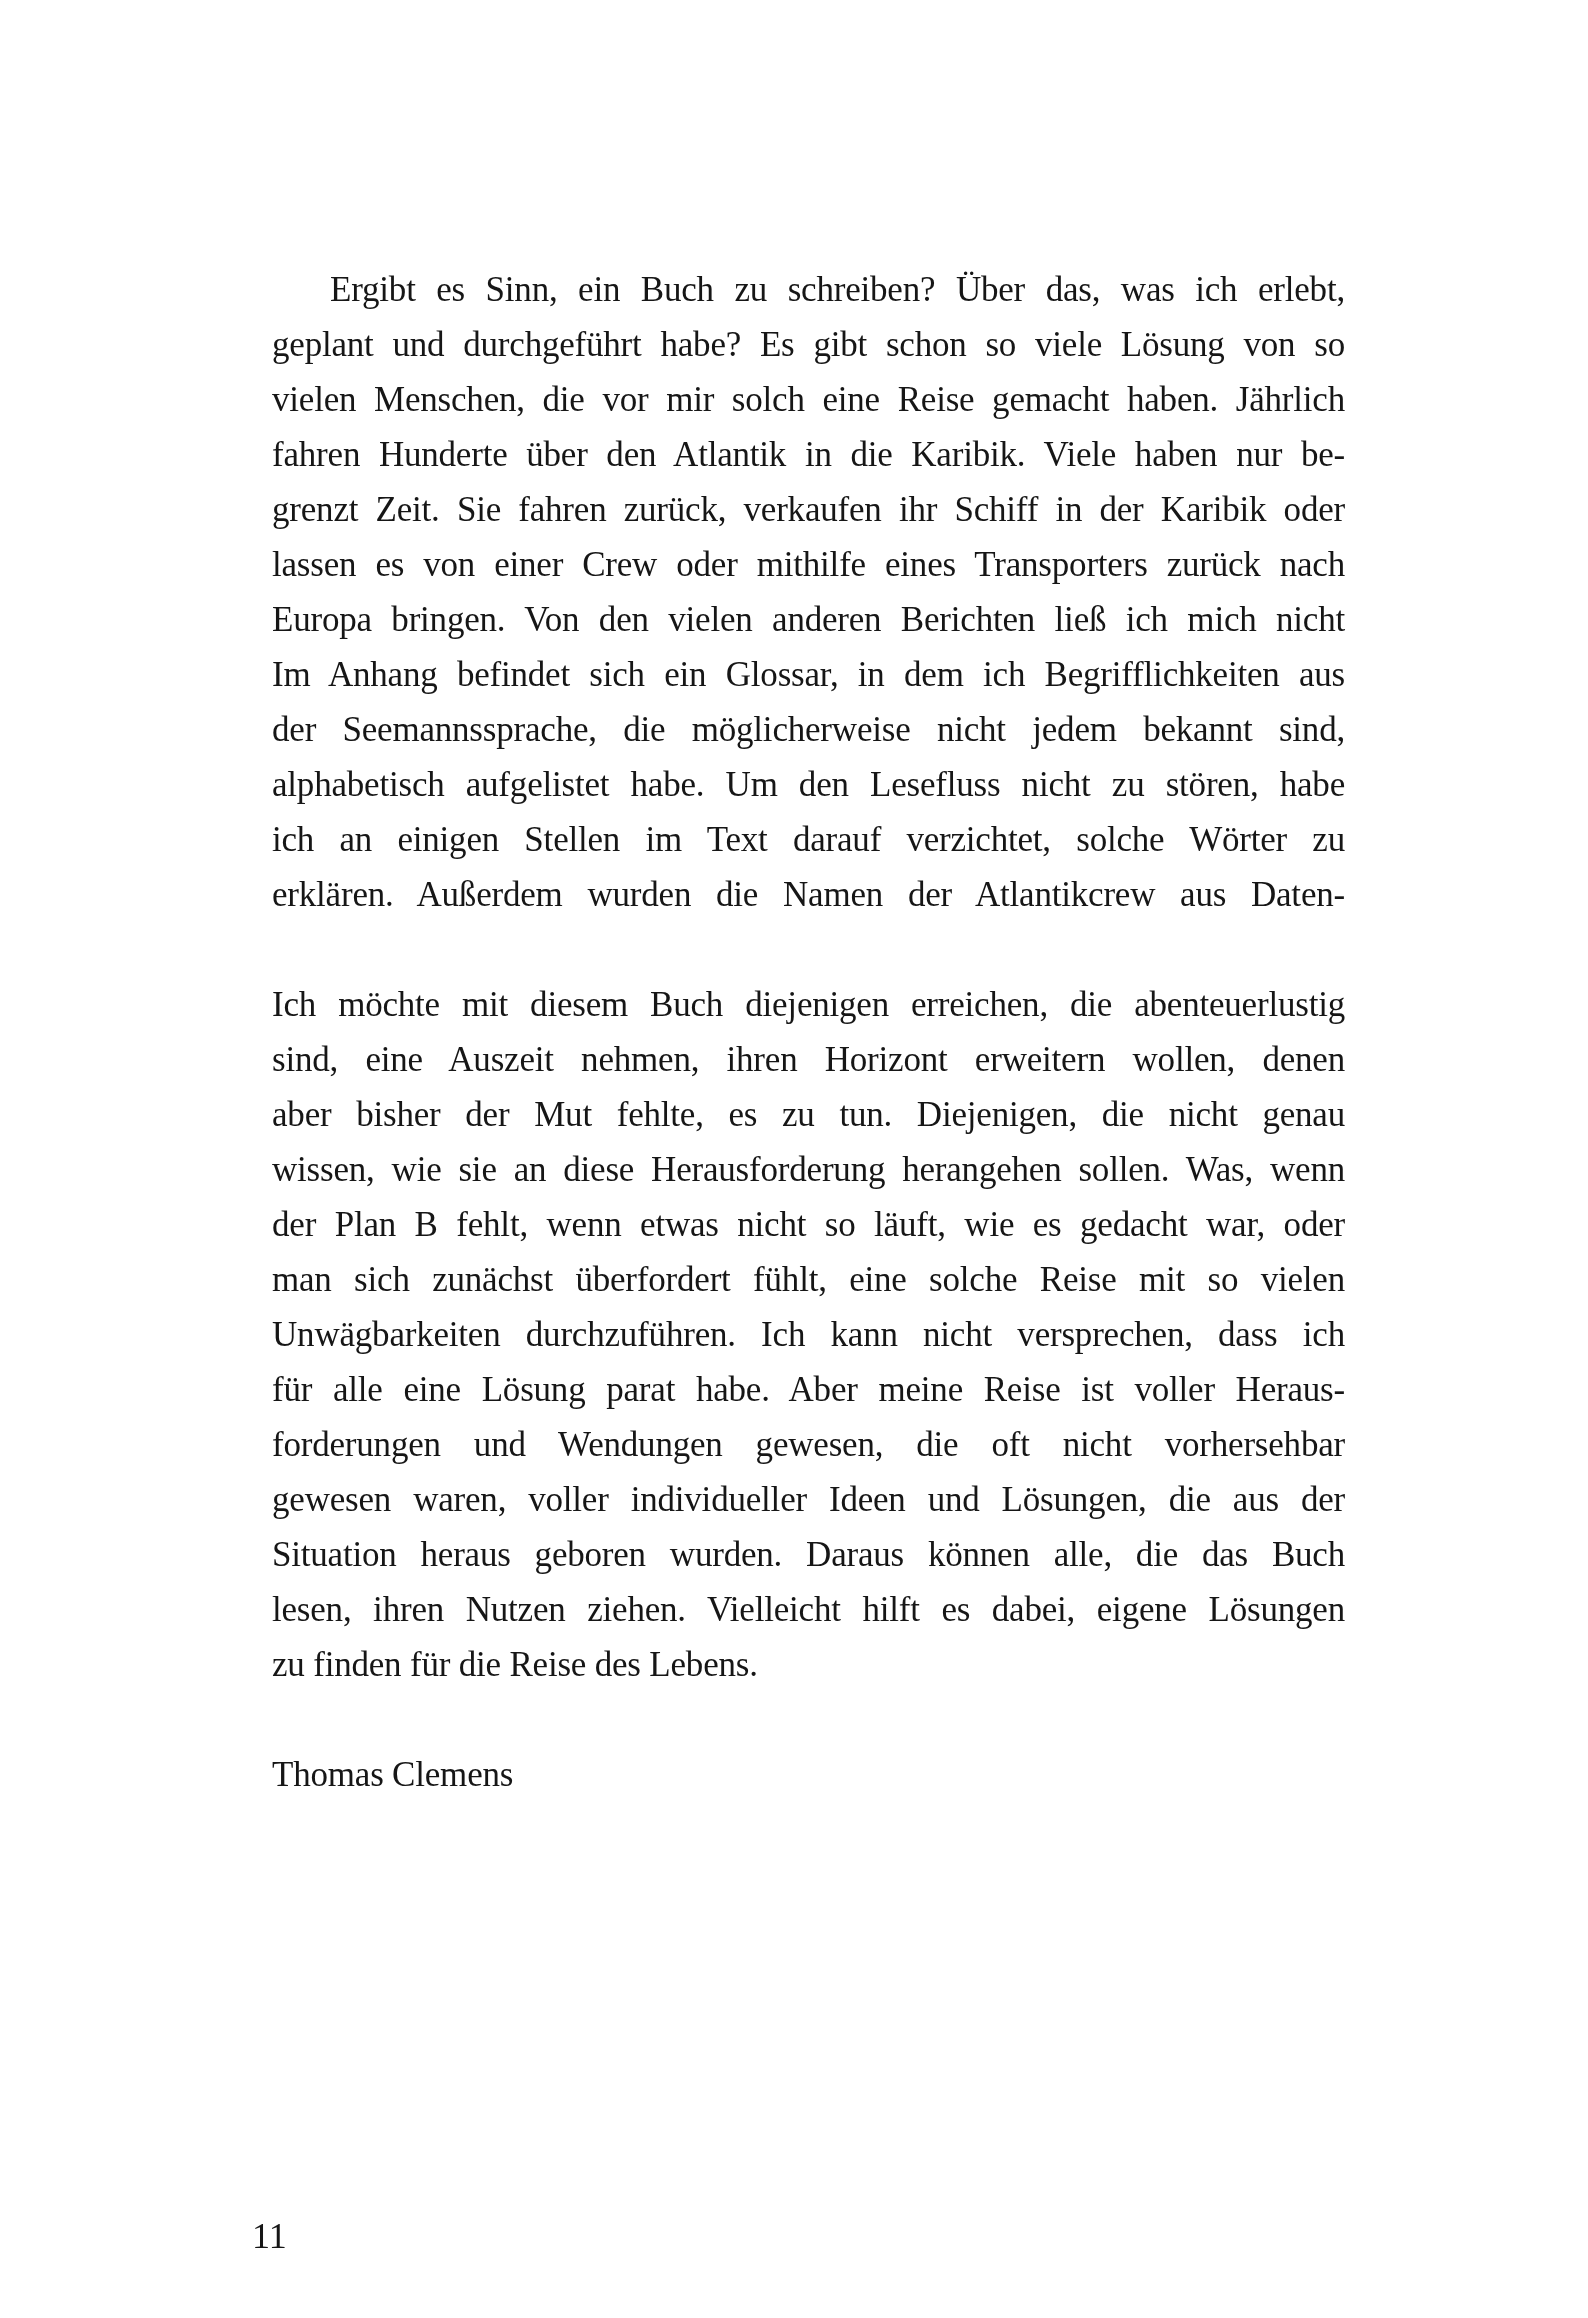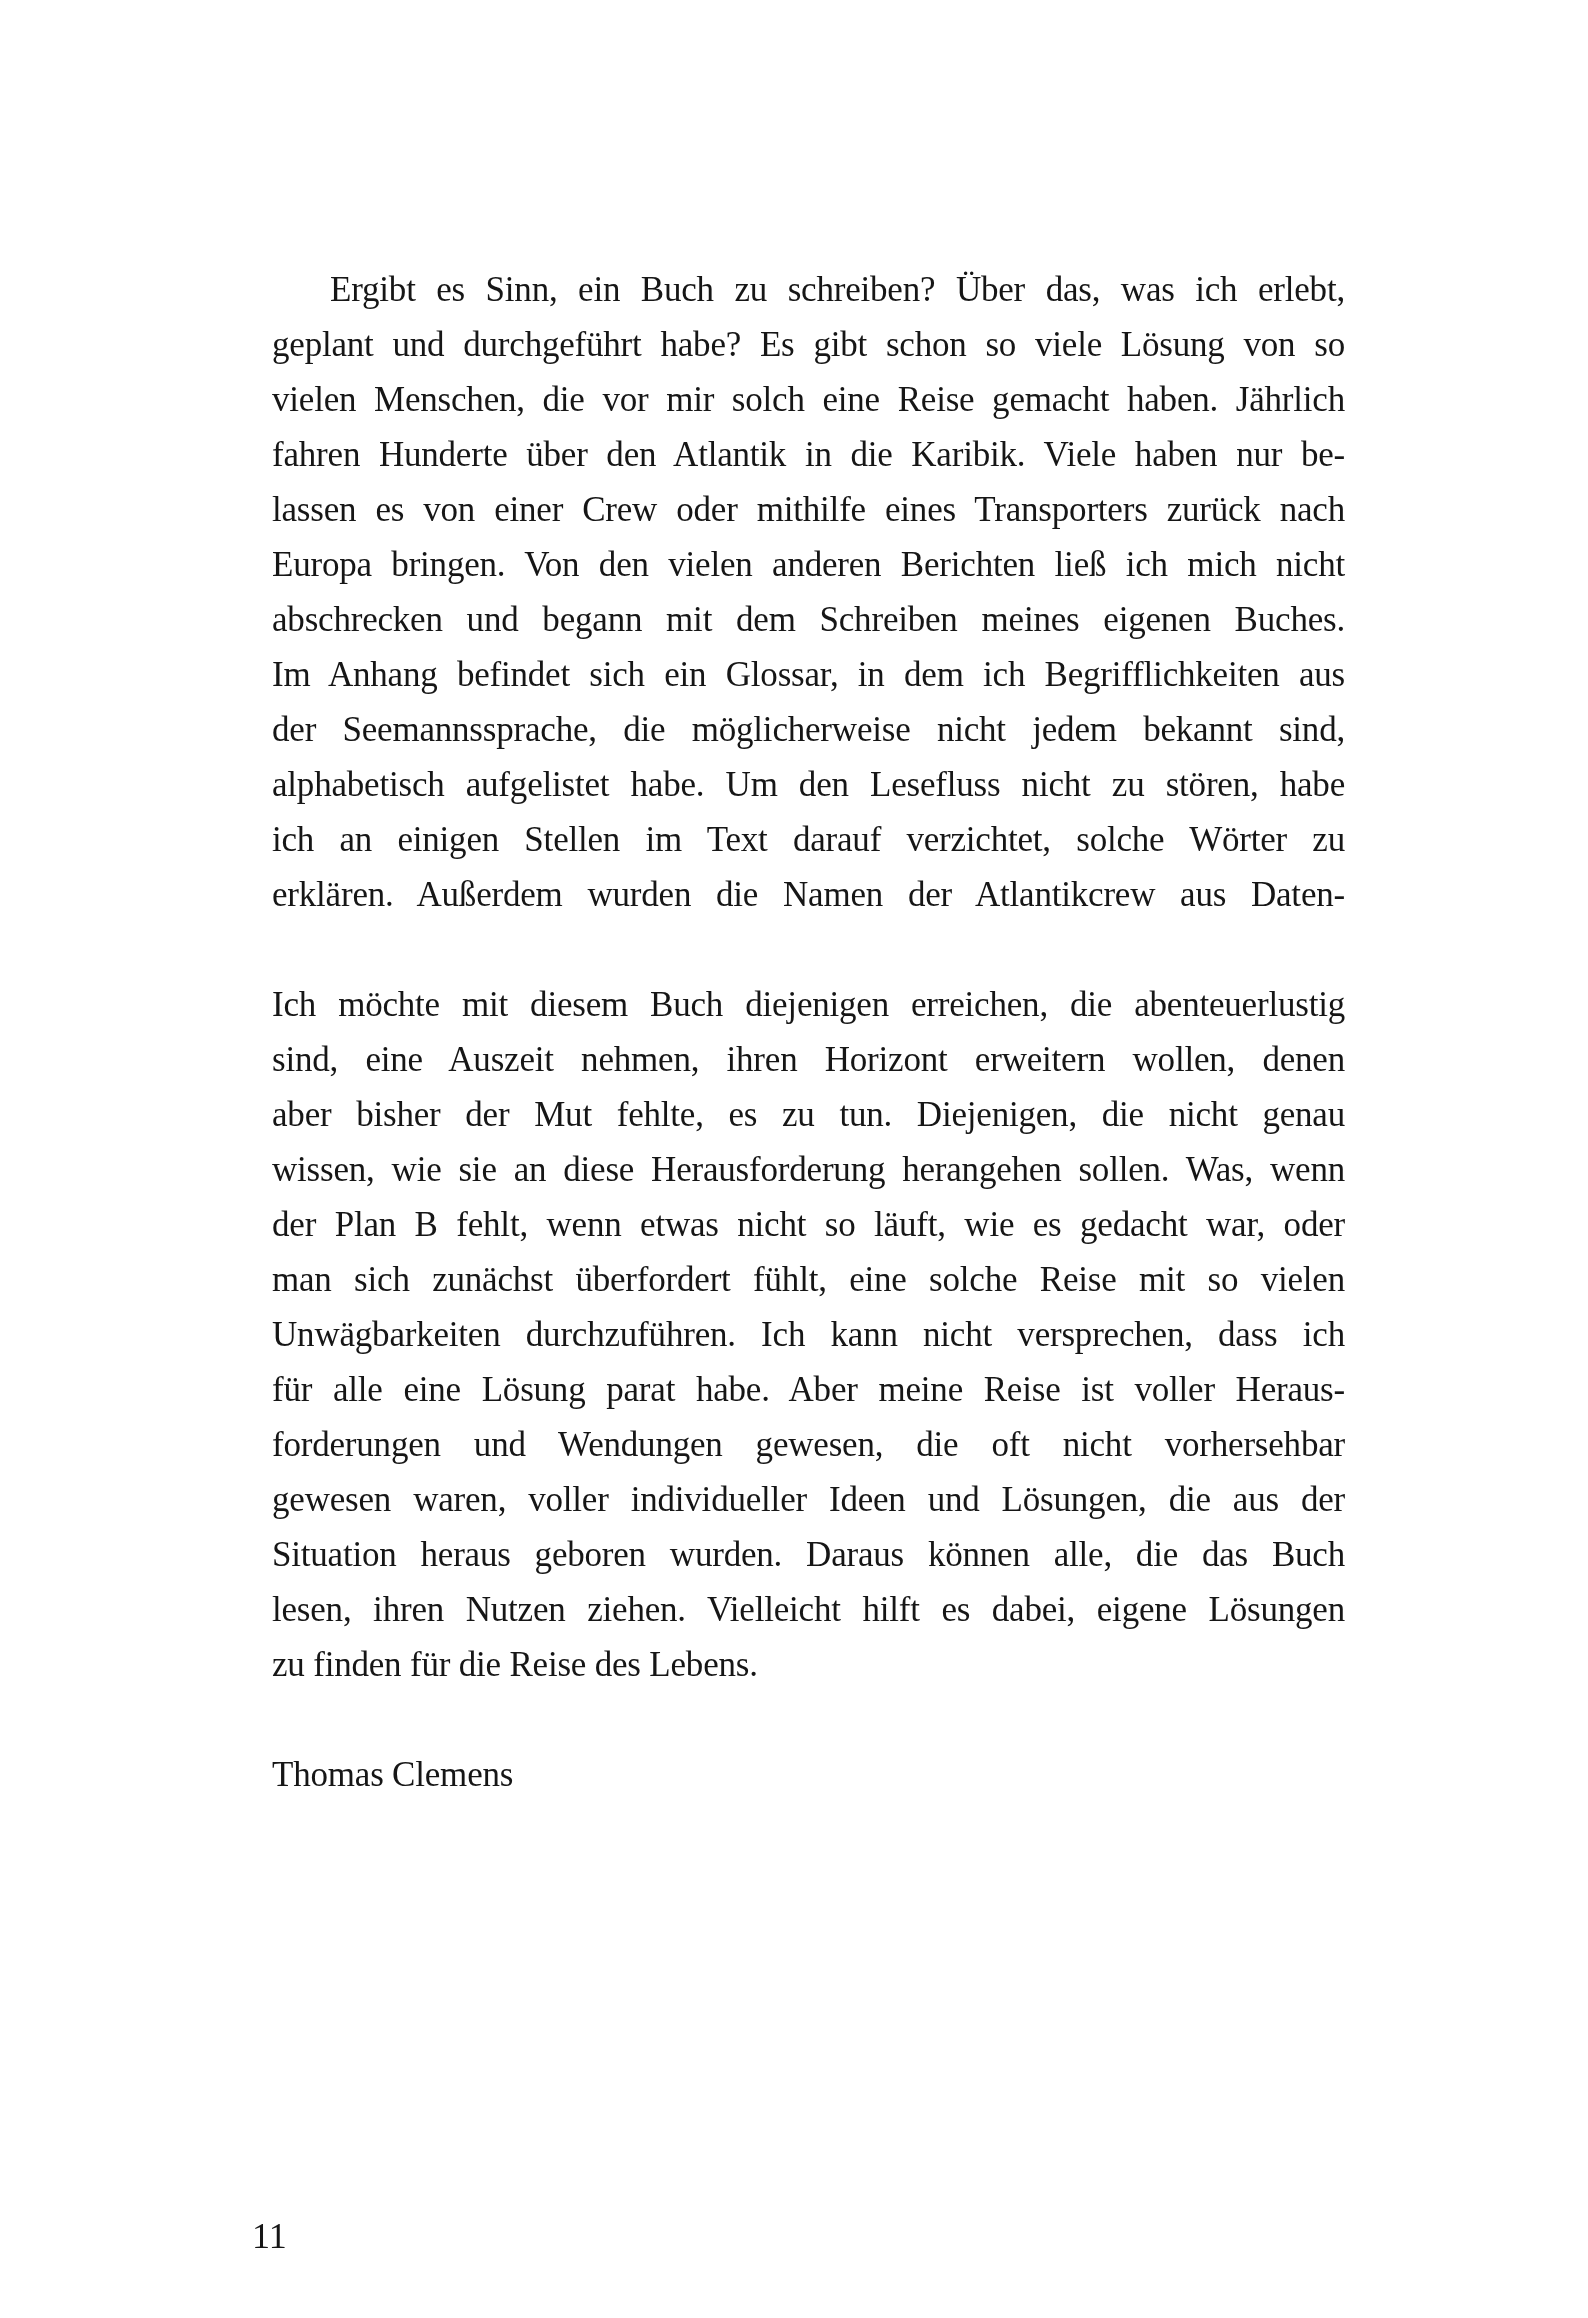--- a/index.html
+++ b/index.html
@@ -59,23 +59,23 @@
 </head>
 <body>
 
 <div class="page">
   <div class="textblock">
       <div class="paragraph">
         <div class="line line-just indent">Ergibt es Sinn, ein Buch zu schreiben? Über das, was ich erlebt,</div>
         <div class="line line-just">geplant und durchgeführt habe? Es gibt schon so viele Lösung von so</div>
         <div class="line line-just">vielen Menschen, die vor mir solch eine Reise gemacht haben. Jährlich</div>
         <div class="line line-just">fahren Hunderte über den Atlantik in die Karibik. Viele haben nur be-</div>
+        <div class="line line-just">grenzt Zeit. Sie fahren zurück, verkaufen ihr Schiff in der Karibik oder</div>
         <div class="line line-just">lassen es von einer Crew oder mithilfe eines Transporters zurück nach</div>
         <div class="line line-just">Europa bringen. Von den vielen anderen Berichten ließ ich mich nicht</div>
-        <div class="line line-just">abschrecken und begann mit dem Schreiben meines eigenen Buches.</div>
         <div class="line line-just">Im Anhang befindet sich ein Glossar, in dem ich Begrifflichkeiten aus</div>
         <div class="line line-just">der Seemannssprache, die möglicherweise nicht jedem bekannt sind,</div>
         <div class="line line-just">alphabetisch aufgelistet habe. Um den Lesefluss nicht zu stören, habe</div>
         <div class="line line-just">ich an einigen Stellen im Text darauf verzichtet, solche Wörter zu</div>
         <div class="line line-just">erklären. Außerdem wurden die Namen der Atlantikcrew aus Daten-</div>
       </div>
       <div class="line-spacer"></div>
       <div class="paragraph">
         <div class="line line-just">Ich möchte mit diesem Buch diejenigen erreichen, die abenteuerlustig</div>
         <div class="line line-just">sind, eine Auszeit nehmen, ihren Horizont erweitern wollen, denen</div>

